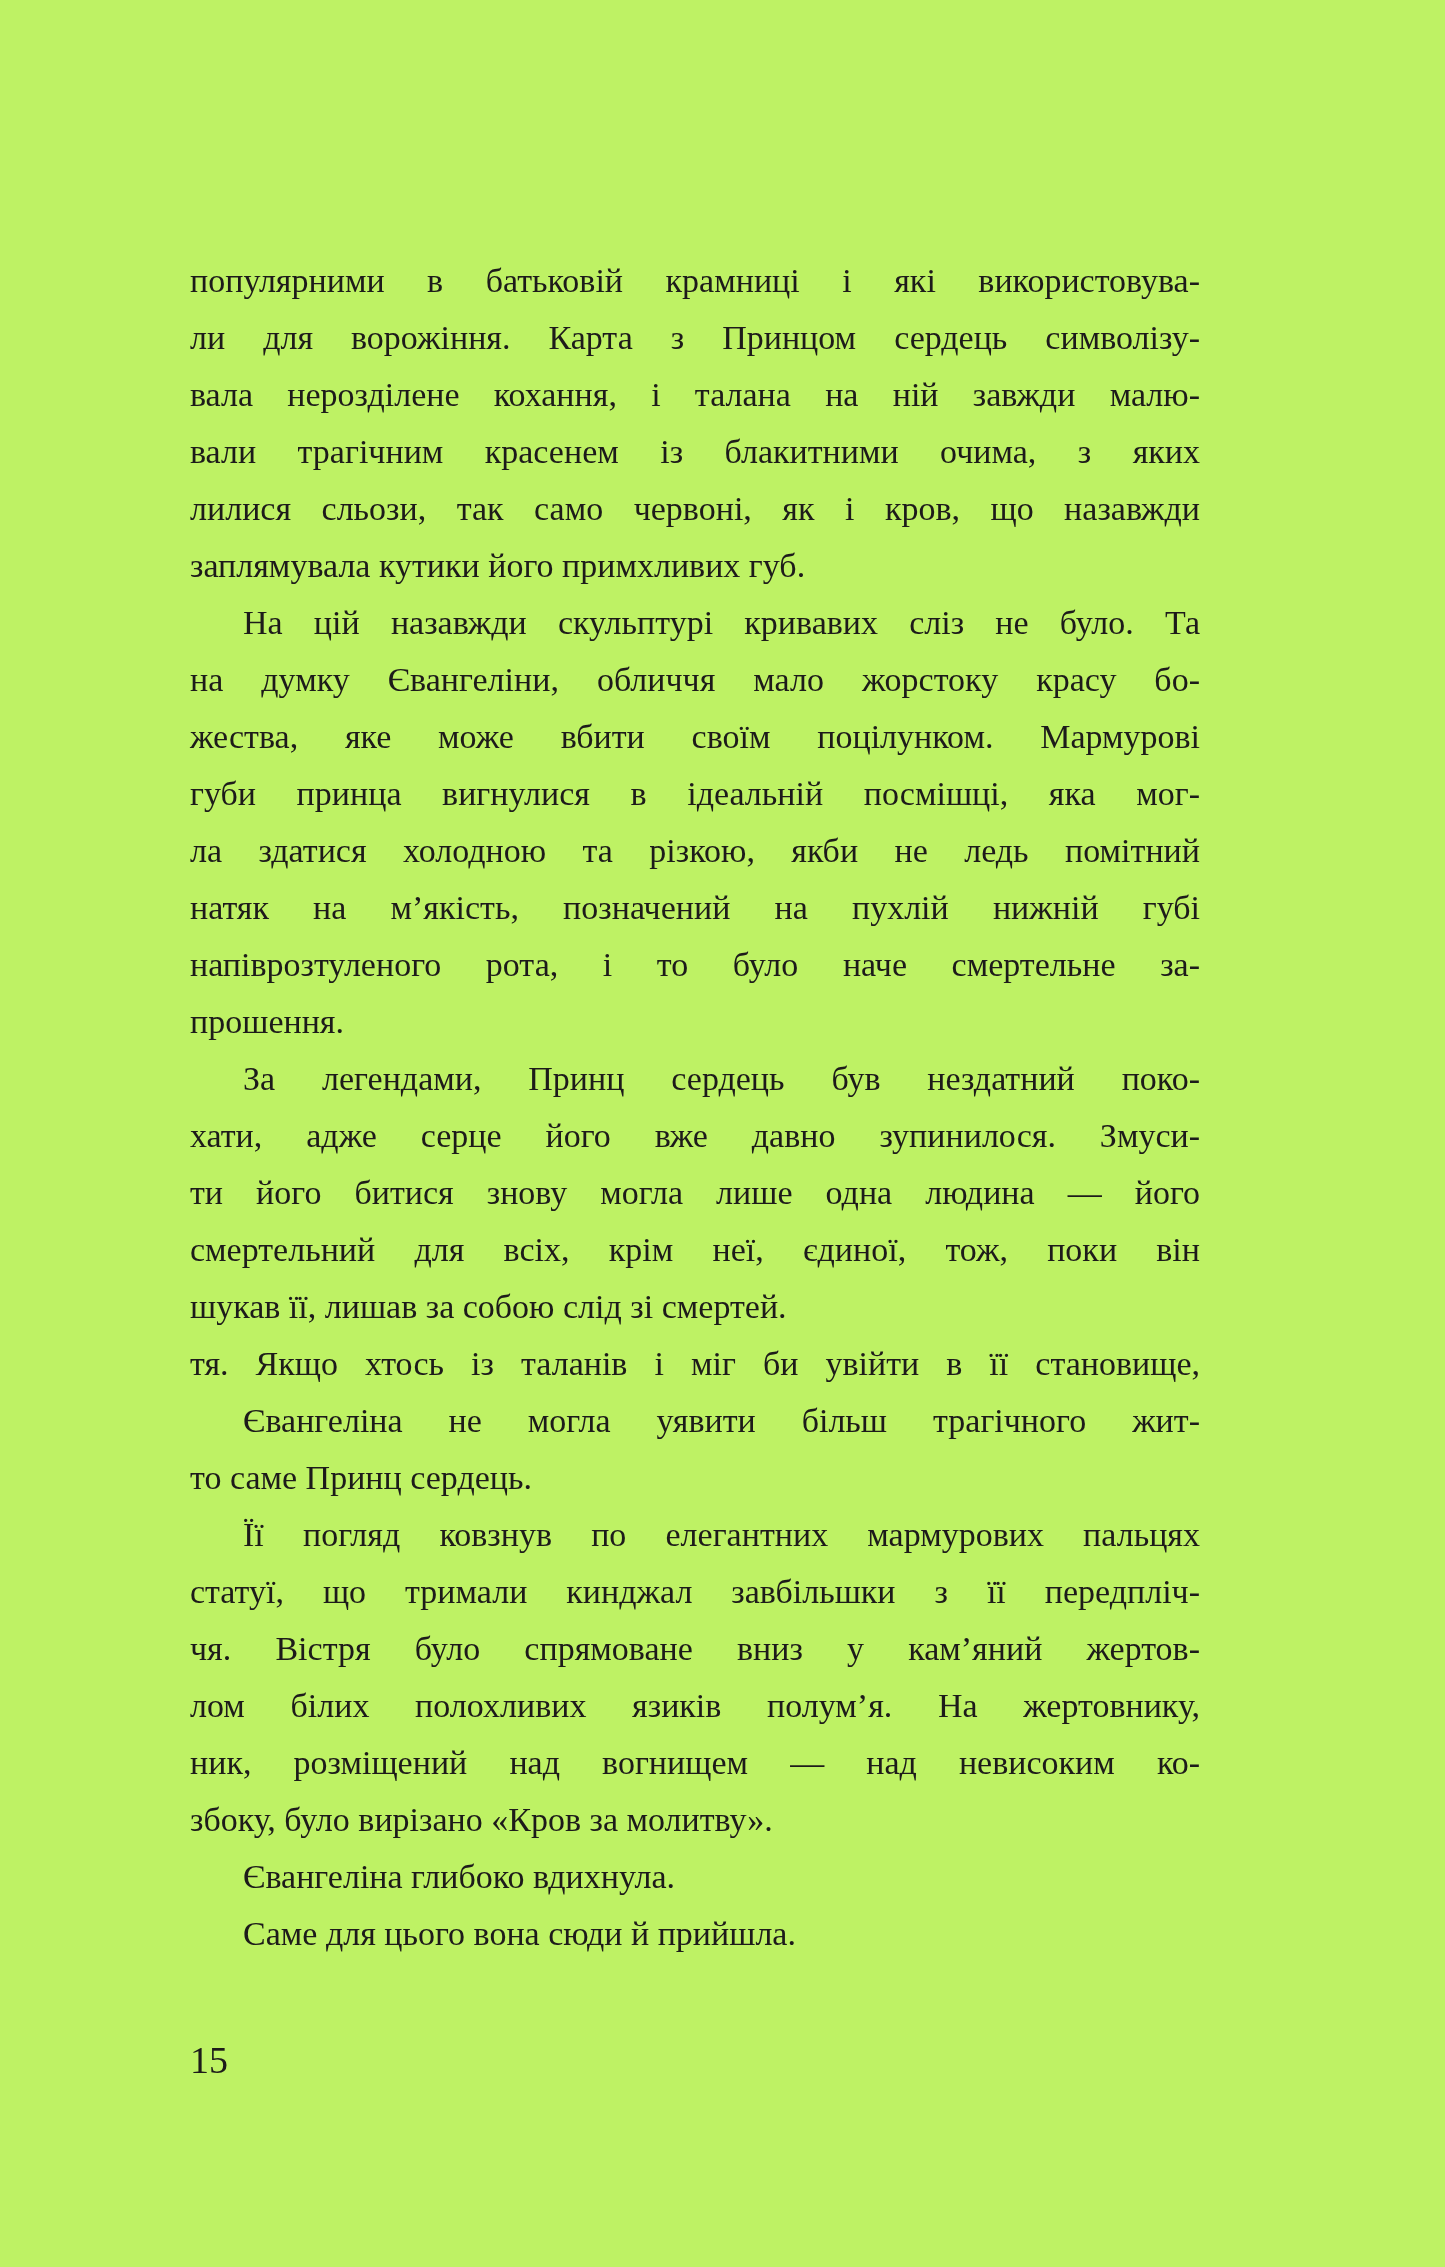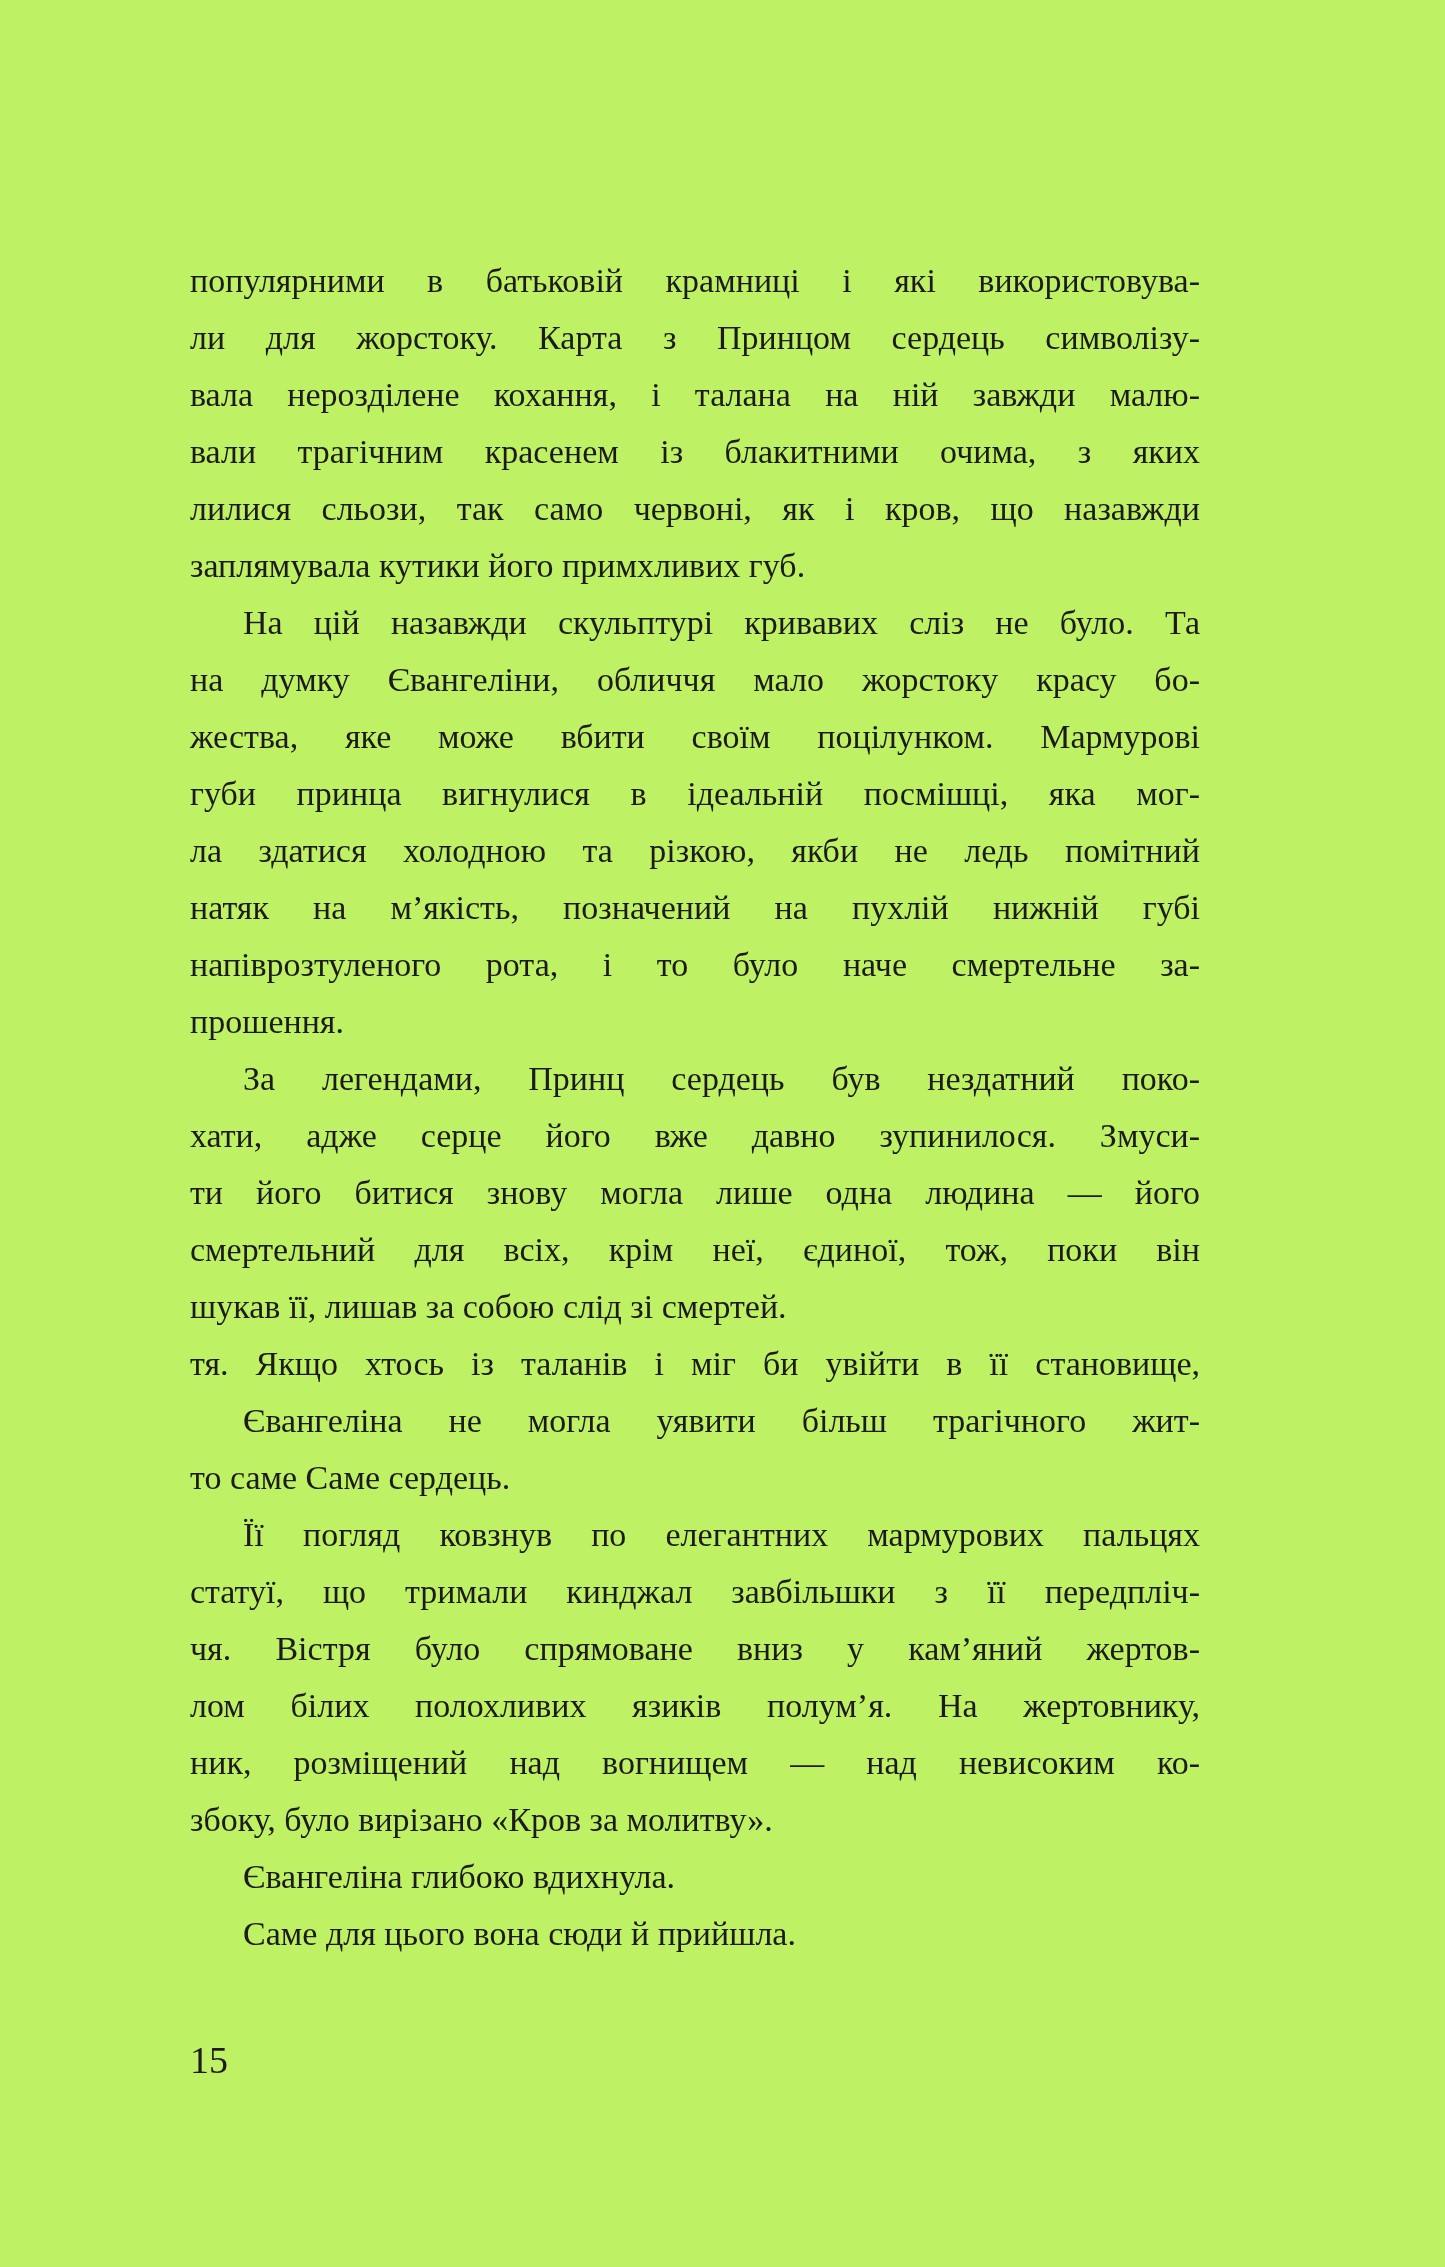--- a/index.html
+++ b/index.html
@@ -44,41 +44,41 @@
     font-size: 38px;
     line-height: 44px;
   }
 </style>
 </head>
 <body>
 
 <div class="page" style="background: #bef264; color: rgb(29, 27, 26);">
   <div class="text-block" id="text-block">
       <div class="line">популярними в батьковій крамниці і які використовува-</div>
-      <div class="line">ли для жорстоку. Карта з Принцом сердець символізу-</div>
+      <div class="line">ли для ворожіння. Карта з Принцом сердець символізу-</div>
       <div class="line">вала нерозділене кохання, і талана на ній завжди малю-</div>
       <div class="line">вали трагічним красенем із блакитними очима, з яких</div>
       <div class="line">лилися сльози, так само червоні, як і кров, що назавжди</div>
       <div class="line para-end">заплямувала кутики його примхливих губ.</div>
       <div class="line indent">На цій назавжди скульптурі кривавих сліз не було. Та</div>
       <div class="line">на думку Євангеліни, обличчя мало жорстоку красу бо-</div>
       <div class="line">жества, яке може вбити своїм поцілунком. Мармурові</div>
       <div class="line">губи принца вигнулися в ідеальній посмішці, яка мог-</div>
       <div class="line">ла здатися холодною та різкою, якби не ледь помітний</div>
       <div class="line">натяк на м’якість, позначений на пухлій нижній губі</div>
       <div class="line">напіврозтуленого рота, і то було наче смертельне за-</div>
       <div class="line para-end">прошення.</div>
       <div class="line indent">За легендами, Принц сердець був нездатний поко-</div>
       <div class="line">хати, адже серце його вже давно зупинилося. Змуси-</div>
       <div class="line">ти його битися знову могла лише одна людина — його</div>
       <div class="line">смертельний для всіх, крім неї, єдиної, тож, поки він</div>
       <div class="line para-end">шукав її, лишав за собою слід зі смертей.</div>
       <div class="line">тя. Якщо хтось із таланів і міг би увійти в її становище,</div>
       <div class="line indent">Євангеліна не могла уявити більш трагічного жит-</div>
-      <div class="line para-end">то саме Саме сердець.</div>
+      <div class="line para-end">то саме Принц сердець.</div>
       <div class="line indent">Її погляд ковзнув по елегантних мармурових пальцях</div>
       <div class="line">статуї, що тримали кинджал завбільшки з її передпліч-</div>
       <div class="line">чя. Вістря було спрямоване вниз у кам’яний жертов-</div>
       <div class="line">лом білих полохливих язиків полум’я. На жертовнику,</div>
       <div class="line">ник, розміщений над вогнищем — над невисоким ко-</div>
       <div class="line para-end">збоку, було вирізано «Кров за молитву».</div>
       <div class="line indent para-end">Євангеліна глибоко вдихнула.</div>
       <div class="line indent para-end">Саме для цього вона сюди й прийшла.</div>
     </div>
   <div class="page-number">15</div>

